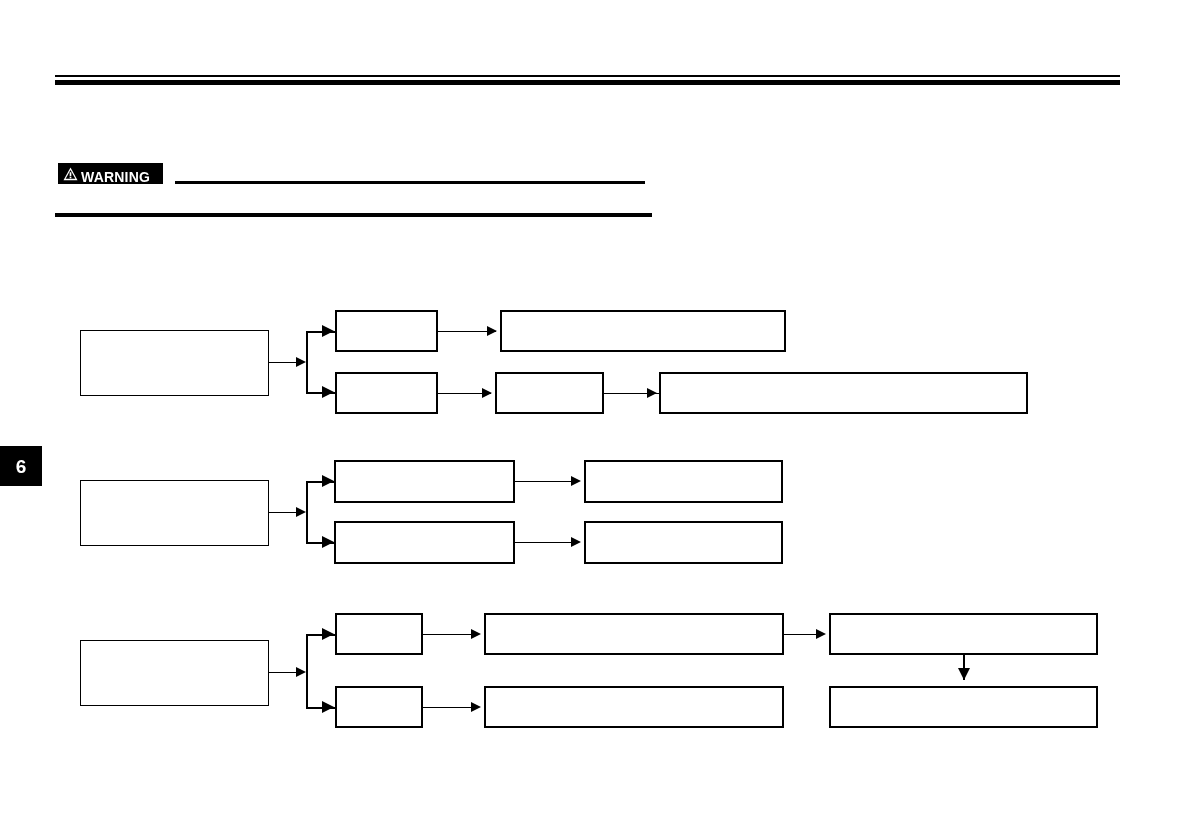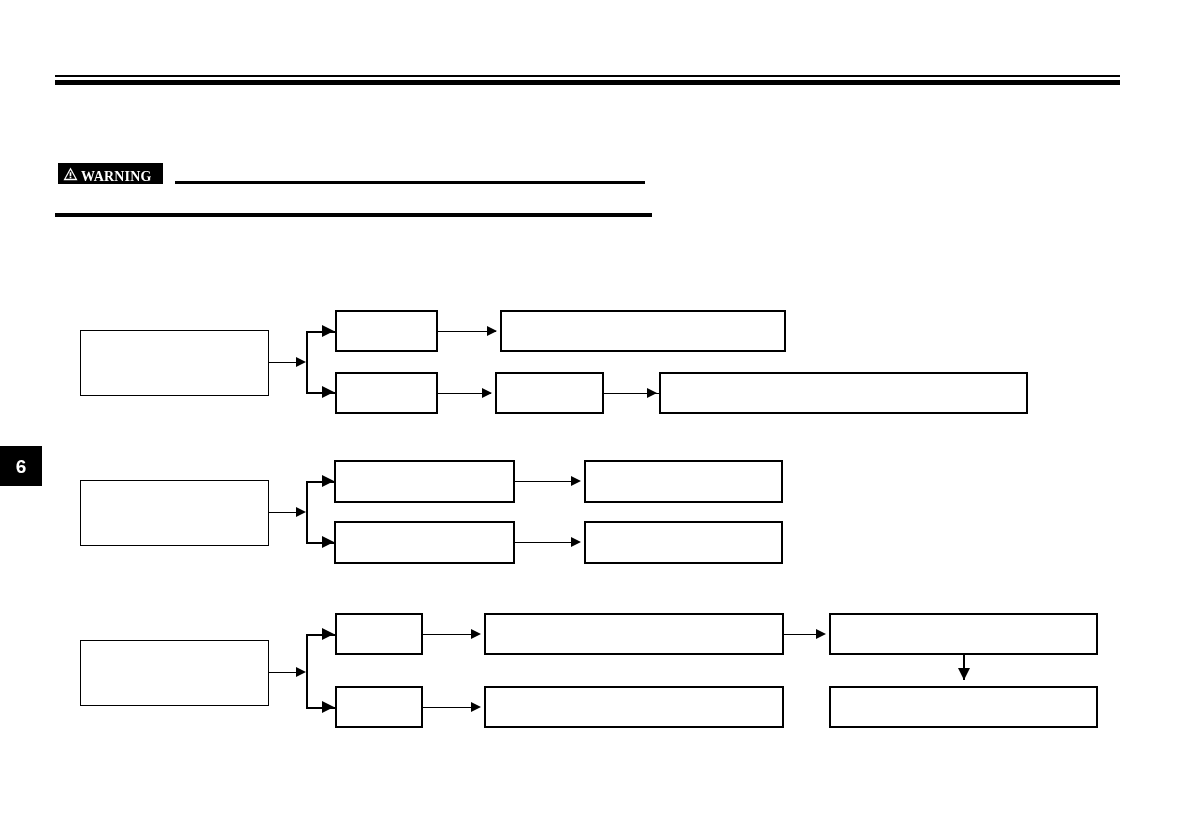--- a/index.html
+++ b/index.html
@@ -52,21 +52,21 @@
     box-sizing: border-box;
   }
   .warning-tri {
     width: 15px;
     height: 14px;
     flex: 0 0 auto;
     display: block;
   }
   .warning-label {
     color: #ffffff;
-    font-family: Liberation Serif, serif;
+    font-family: Liberation Sans, sans-serif;
     font-size: 14px;
     font-weight: bold;
     letter-spacing: 0.2px;
     margin-left: 3px;
     line-height: 1;
     margin-top: 6px;
   }
   .warning-line-1 {
     position: absolute;
     left: 175px;

